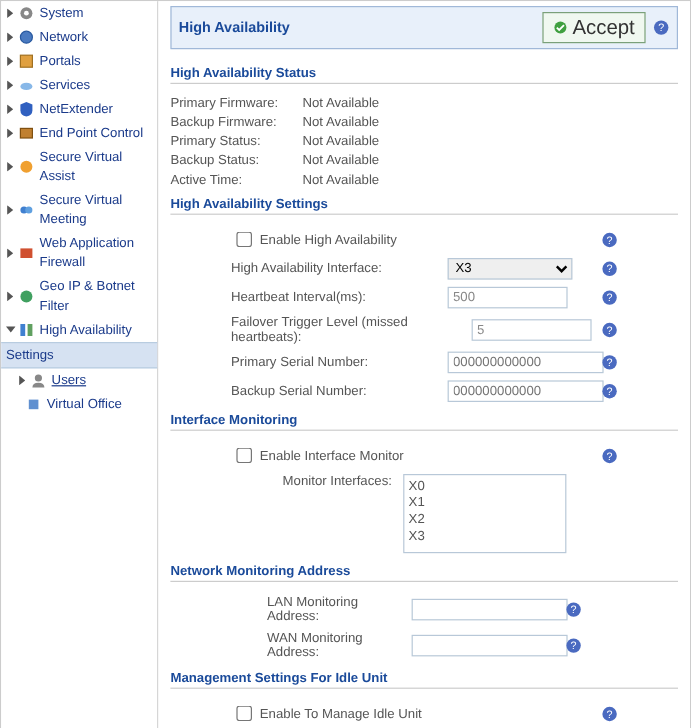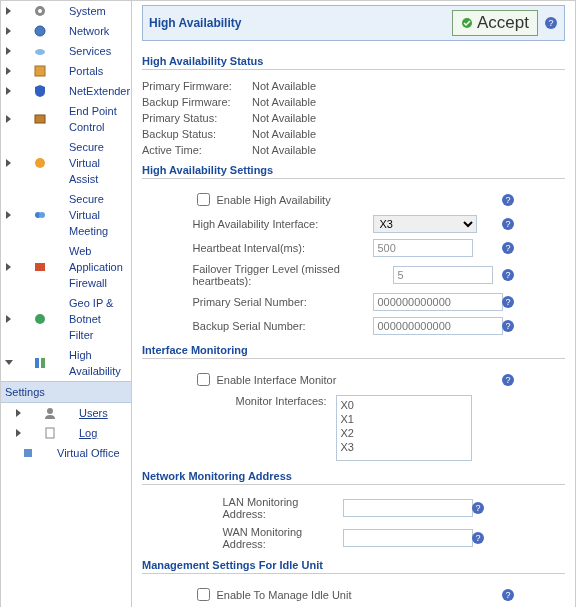--- a/index.html
+++ b/index.html
@@ -21,21 +21,20 @@
     padding-top: 0;
   }
   .nav-item {
     display: flex;
     align-items: center;
     padding: 2px 4px;
     cursor: pointer;
     color: #1a3a8a;
     font-size: 11px;
     line-height: 16px;
-    gap: 18px;
   }
   .nav-item .arrow {
     width: 8px;
     height: 8px;
     margin-right: 2px;
     flex-shrink: 0;
   }
   .nav-item .icon {
     width: 14px;
     height: 14px;
@@ -198,37 +197,37 @@
       <span>Network</span>
     </div>
     <div class="nav-item">
       <span class="arrow nav-icon">
           <svg width="8" height="8">
             <path d="M1 0 L6 4 L1 8 Z" fill="#555"></path>
           </svg>
         </span>
       <span class="icon nav-icon">
           <svg width="14" height="14">
+            <rect x="2" y="2" width="10" height="10" fill="#e0a040" stroke="#a07020"></rect>
+          </svg>
+        </span>
+      <span>Portals</span>
+    </div>
+    <div class="nav-item">
+      <span class="arrow nav-icon">
+          <svg width="8" height="8">
+            <path d="M1 0 L6 4 L1 8 Z" fill="#555"></path>
+          </svg>
+        </span>
+      <span class="icon nav-icon">
+          <svg width="14" height="14">
             <ellipse cx="7" cy="8" rx="5" ry="3" fill="#88b8e8"></ellipse>
           </svg>
         </span>
       <span>Services</span>
-    </div>
-    <div class="nav-item">
-      <span class="arrow nav-icon">
-          <svg width="8" height="8">
-            <path d="M1 0 L6 4 L1 8 Z" fill="#555"></path>
-          </svg>
-        </span>
-      <span class="icon nav-icon">
-          <svg width="14" height="14">
-            <rect x="2" y="2" width="10" height="10" fill="#e0a040" stroke="#a07020"></rect>
-          </svg>
-        </span>
-      <span>Portals</span>
     </div>
     <div class="nav-item">
       <span class="arrow nav-icon">
           <svg width="8" height="8">
             <path d="M1 0 L6 4 L1 8 Z" fill="#555"></path>
           </svg>
         </span>
       <span class="icon nav-icon">
           <svg width="14" height="14">
             <path d="M7 1 L12 3 L12 8 Q12 12 7 13 Q2 12 2 8 L2 3 Z" fill="#3060c0"></path>
@@ -325,33 +324,20 @@
             <path d="M1 0 L6 4 L1 8 Z" fill="#555"></path>
           </svg>
         </span>
       <span class="icon nav-icon">
           <svg width="14" height="14">
             <circle cx="7" cy="5" r="3" fill="#888"></circle>
             <path d="M2 13 Q2 9 7 9 Q12 9 12 13 Z" fill="#888"></path>
           </svg>
         </span>
       <span>Users</span>
-    </div>
-    <div class="nav-item indent">
-      <span class="arrow nav-icon">
-          <svg width="8" height="8">
-            <path d="M1 0 L6 4 L1 8 Z" fill="#555"></path>
-          </svg>
-        </span>
-      <span class="icon nav-icon">
-          <svg width="14" height="14">
-            <rect x="3" y="2" width="8" height="10" fill="#fff" stroke="#888"></rect>
-          </svg>
-        </span>
-      <span>Log</span>
     </div>
     <div class="nav-item indent2">
       <span class="icon nav-icon">
           <svg width="14" height="14">
             <rect x="3" y="3" width="8" height="8" fill="#6090d0"></rect>
           </svg>
         </span>
       <span>Virtual Office</span>
     </div>
   </div>

